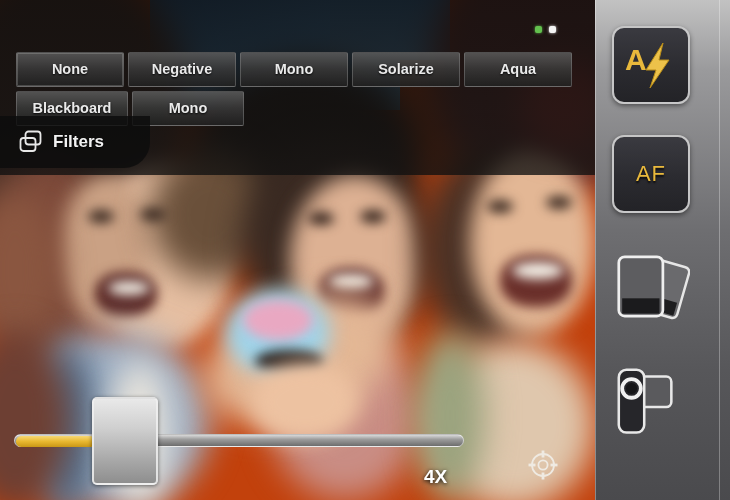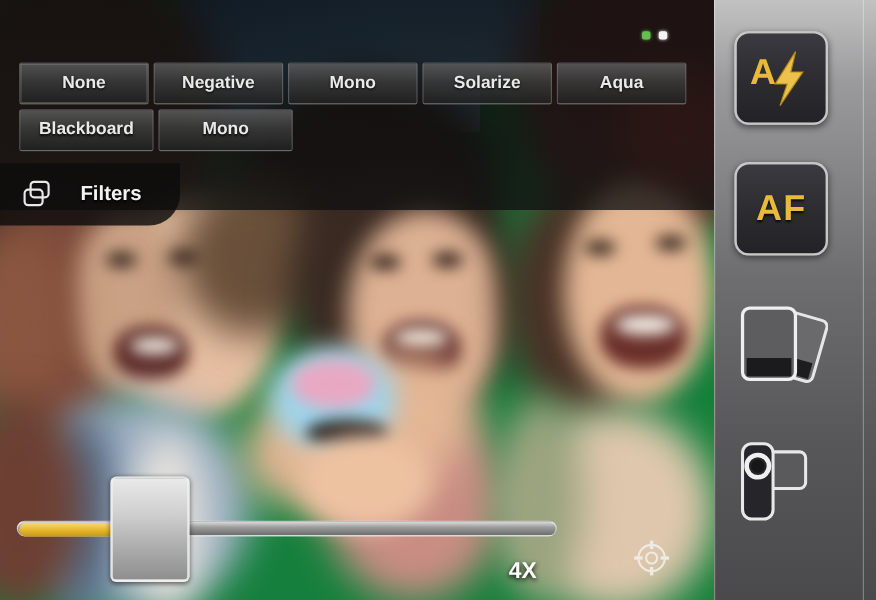--- a/index.html
+++ b/index.html
@@ -4,21 +4,21 @@
 <style>
   * { margin:0; padding:0; box-sizing:border-box; }
   html,body { width:730px; height:500px; overflow:hidden; background:#000; }
   body { font-family:"Liberation Sans", sans-serif; }
 
   #app { position:relative; width:730px; height:500px; overflow:hidden; }
 
   
   #viewfinder {
     position:absolute; left:0; top:0; width:667px; height:500px;
-    overflow:hidden; background:#15803d;
+    overflow:hidden; background:#c2410c;
   }
   #photo { position:absolute; inset:0; }
 
   
   .sky {
     position:absolute; left:150px; top:0; width:250px; height:110px;
     background:linear-gradient(165deg,#2f5f8e 0%,#4a86b8 45%,#6fa3c6 100%);
   }
   .sky2 {
     position:absolute; left:330px; top:0; width:120px; height:60px;
@@ -29,24 +29,24 @@
   .blob.s { filter:blur(6px); }
   .blob.h { filter:blur(16px); }
 
   
   #effect-panel {
     position:absolute; left:0; top:0; width:595px; height:175px;
     background:linear-gradient(180deg, rgba(10,10,10,0.80) 0%, rgba(14,14,14,0.80) 72%, rgba(16,16,16,0.78) 100%);
     border-bottom-right-radius:0;
   }
   #filters-tab {
-    position:absolute; left:0; top:136px; width:150px; height:52px;
+    position:absolute; left:0; top:116px; width:150px; height:52px;
     background:rgba(12,12,12,0.82);
     border-bottom-right-radius:26px;
-    display:flex; align-items:center; gap:23px; padding-left:18px;
+    display:flex; align-items:center; gap:9px; padding-left:18px;
   }
   #filters-tab .tab-label {
     color:#f2f2f2; font-size:17px; font-weight:bold;
     text-shadow:0 1px 2px rgba(0,0,0,0.9);
   }
 
   .hdr {
     position:absolute; left:17px; top:17px;
     font-size:17px; font-weight:bold; letter-spacing:.2px;
     text-shadow:0 1px 3px rgba(0,0,0,.95);
@@ -120,21 +120,21 @@
     border:2px solid rgba(226,226,226,.85);
     display:flex; align-items:center; justify-content:center;
     box-shadow:0 2px 5px rgba(0,0,0,.45);
   }
   #btn-flash { top:26px; }
   #btn-af    { top:135px; }
   #btn-gallery { top:245px; }
   #btn-video   { top:360px; }
 
   .af-text {
-    color:#e9b93c; font-size:30px; font-weight:bold; letter-spacing:1px;
+    color:#e9b93c; font-size:22px; font-weight:normal; letter-spacing:1px;
     text-shadow:0 2px 2px rgba(0,0,0,.8);
   }
 </style>
 </head>
 <body>
 
 <div id="app">
 
   <div id="viewfinder">
     <div id="photo">

